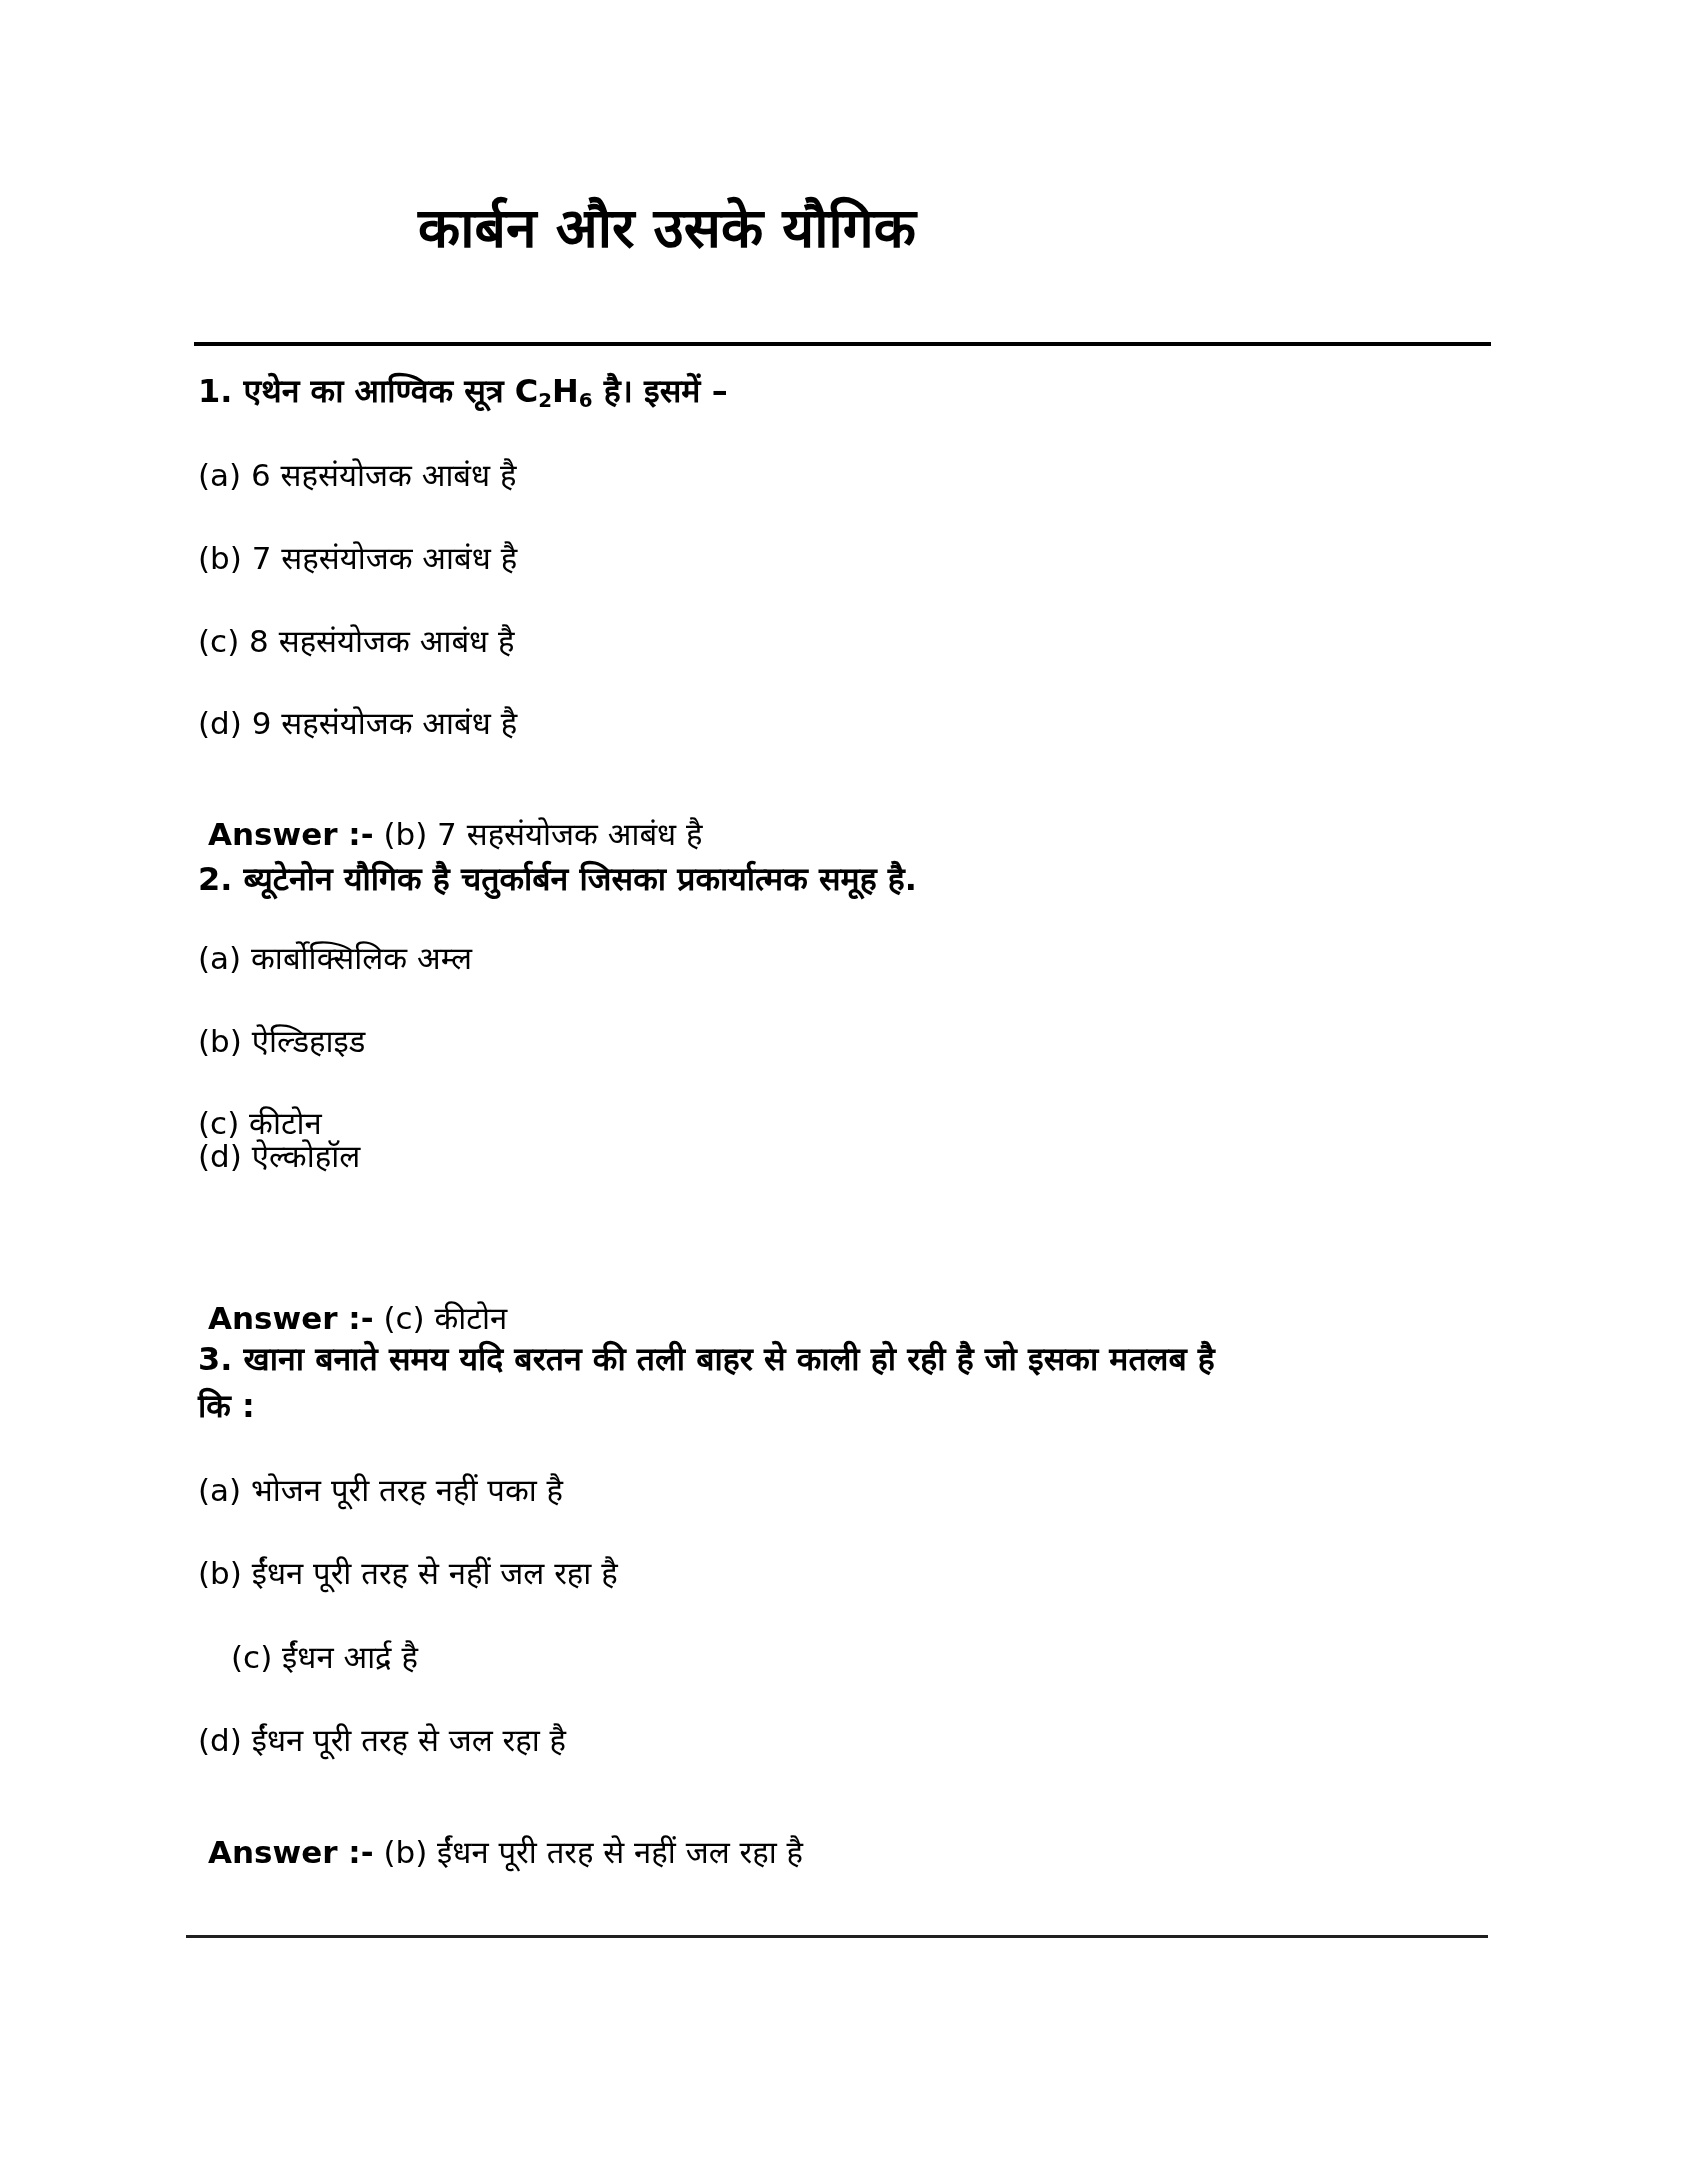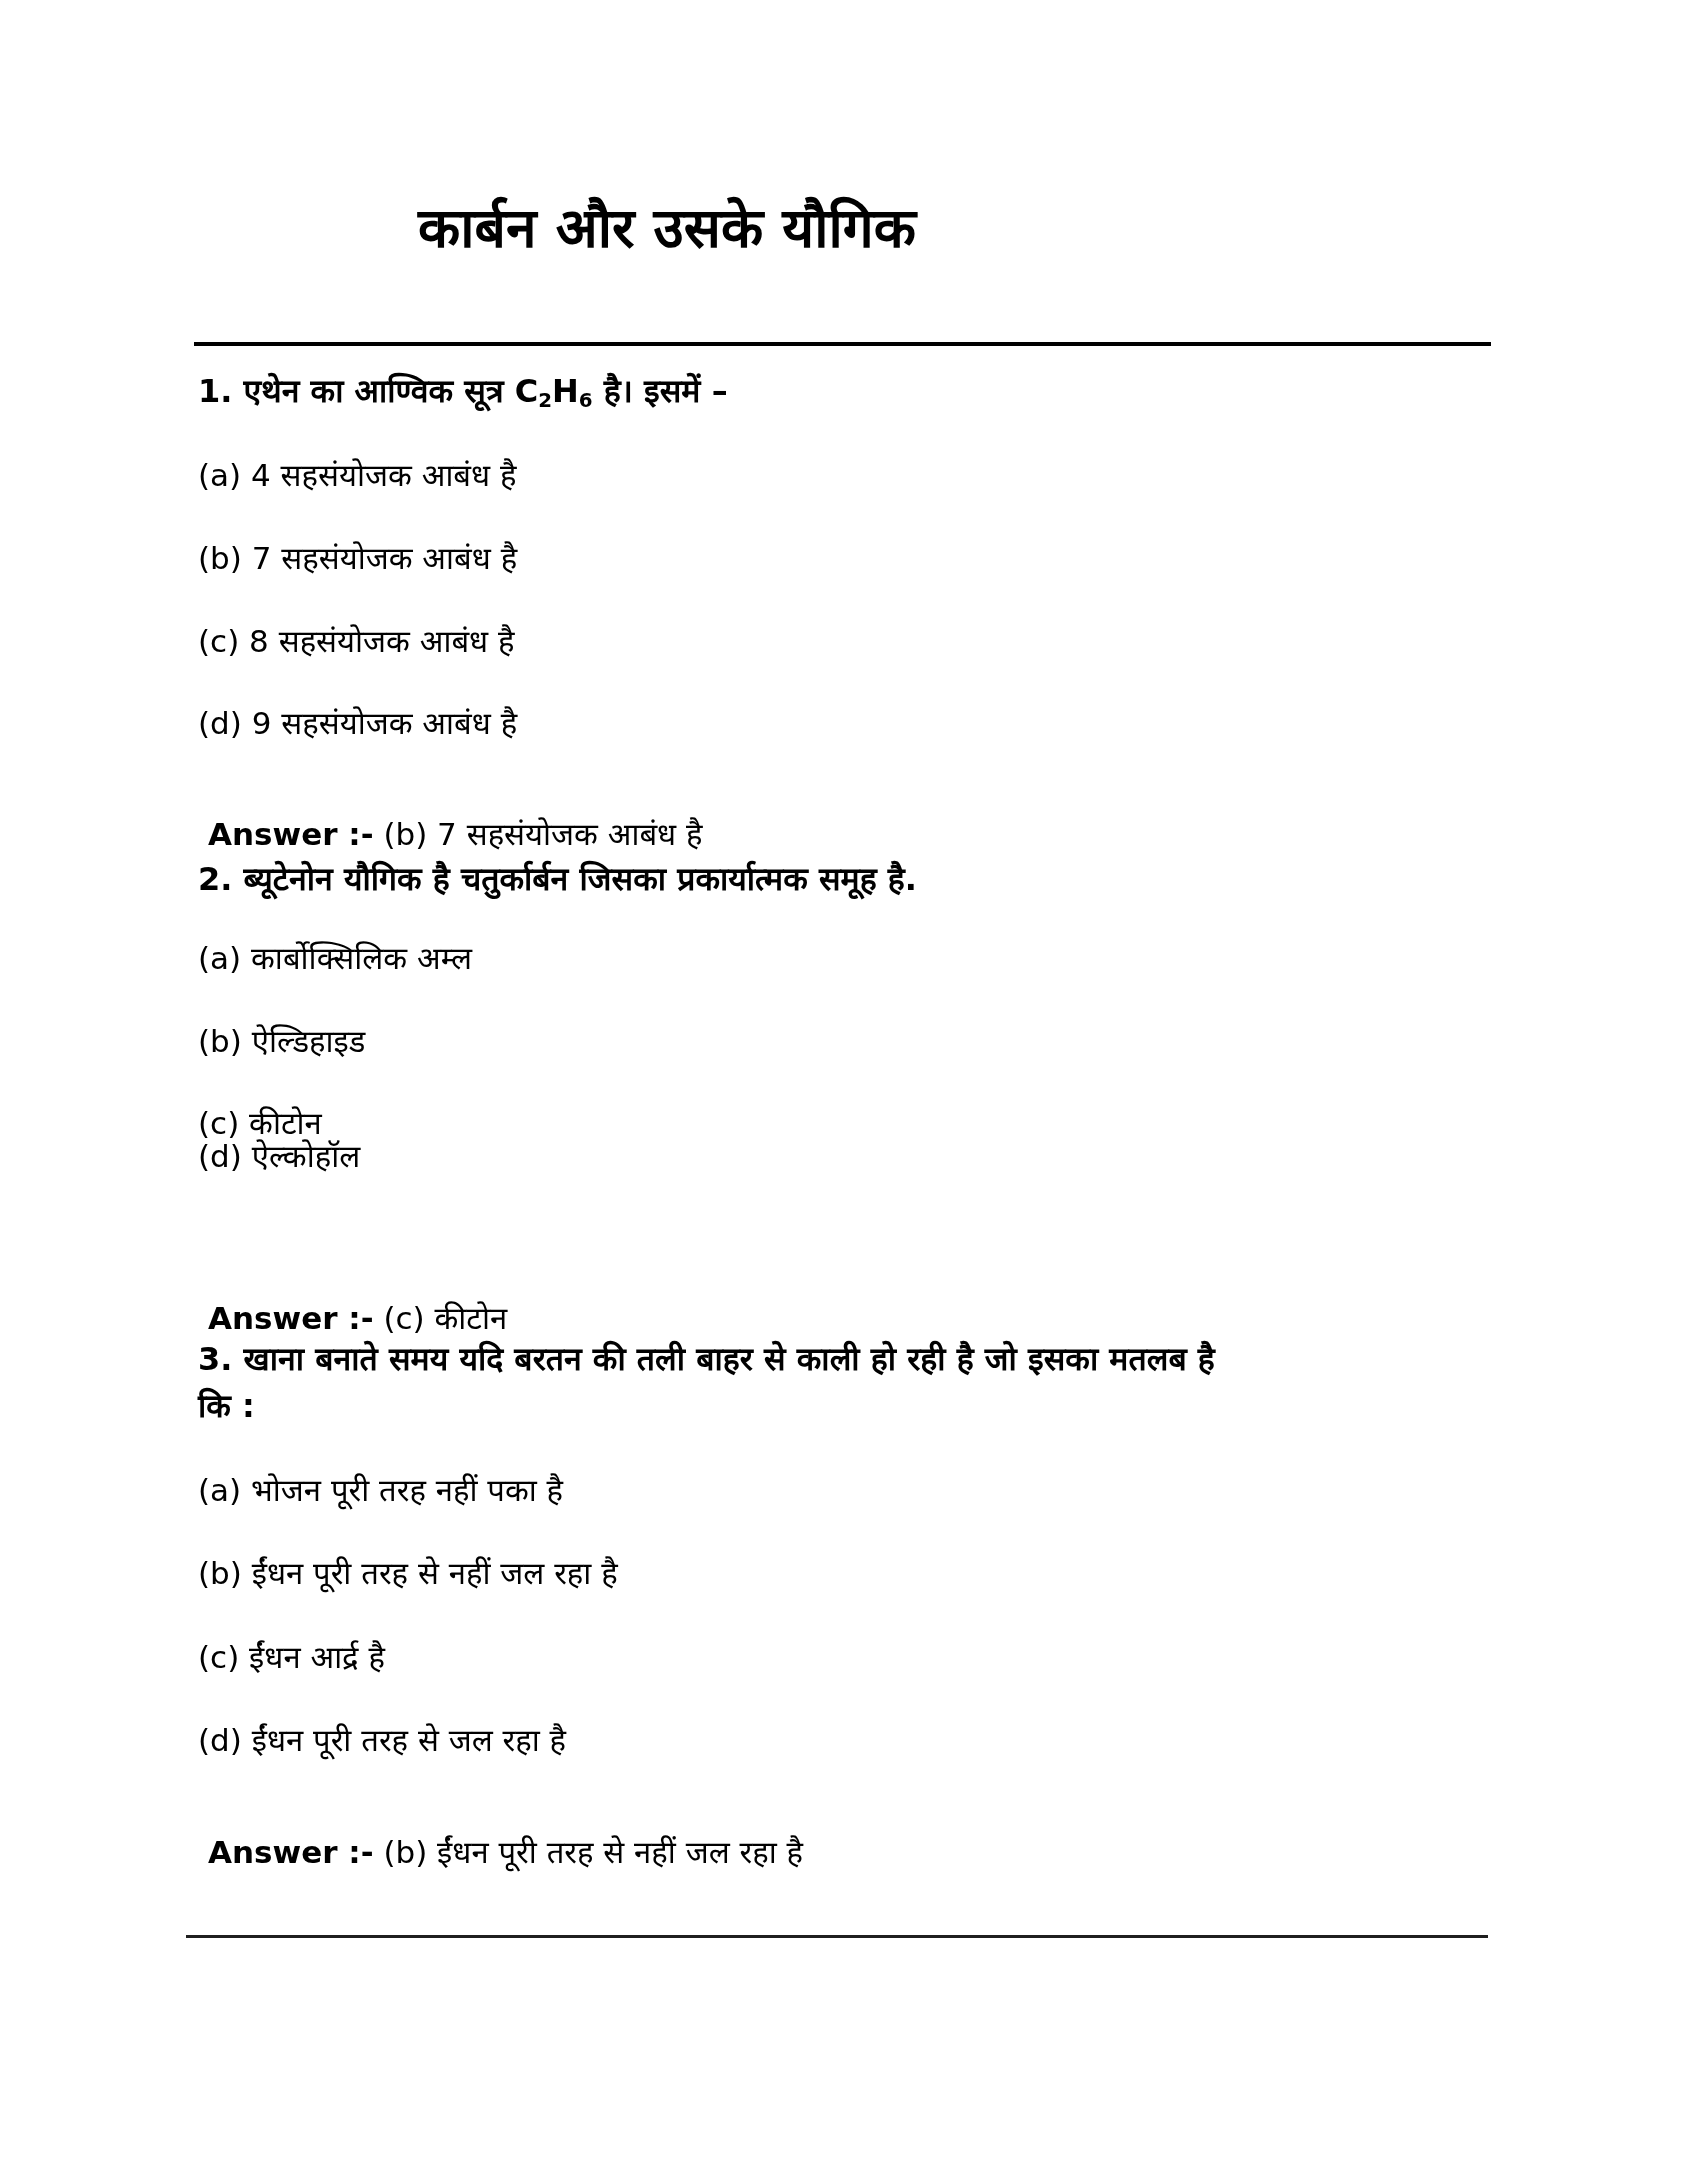--- a/index.html
+++ b/index.html
@@ -84,21 +84,21 @@
 
 <div class="line question" style="top:367px;">
   <span>1.</span>
   <span>एथेन का आण्विक सूत्र</span>
   <span><span>C</span><sub>2</sub><span>H</span><sub>6</sub></span>
   <span>है। इसमें –</span>
 </div>
 
 <div class="line option" style="top:451px;">
   <span>(a)</span>
-  <span>4 सहसंयोजक  आबंध है</span>
+  <span>6 सहसंयोजक  आबंध है</span>
 </div>
 <div class="line option" style="top:534px;">
   <span>(b)</span>
   <span>7 सहसंयोजक  आबंध है</span>
 </div>
 <div class="line option" style="top:617px;">
   <span>(c)</span>
   <span>8 सहसंयोजक  आबंध है</span>
 </div>
 <div class="line option" style="top:699px;">
@@ -145,21 +145,21 @@
 </div>
 
 <div class="line option" style="top:1466px;">
   <span>(a)</span>
   <span>भोजन पूरी तरह नहीं पका है</span>
 </div>
 <div class="line option" style="top:1549px;">
   <span>(b)</span>
   <span>ईंधन पूरी तरह से नहीं जल रहा है</span>
 </div>
-<div class="line option" style="top:1633px;">
+<div class="line option" style="top:1633px;margin-left:33px;">
   <span>(c)</span>
   <span>ईंधन आर्द्र है</span>
 </div>
 <div class="line option" style="top:1716px;">
   <span>(d)</span>
   <span>ईंधन पूरी तरह से जल रहा है</span>
 </div>
 <div class="line answer" style="top:1799px;">
   <span class="answer-label">Answer :-</span>
   <span>(b) ईंधन पूरी तरह से नहीं जल रहा है</span>

